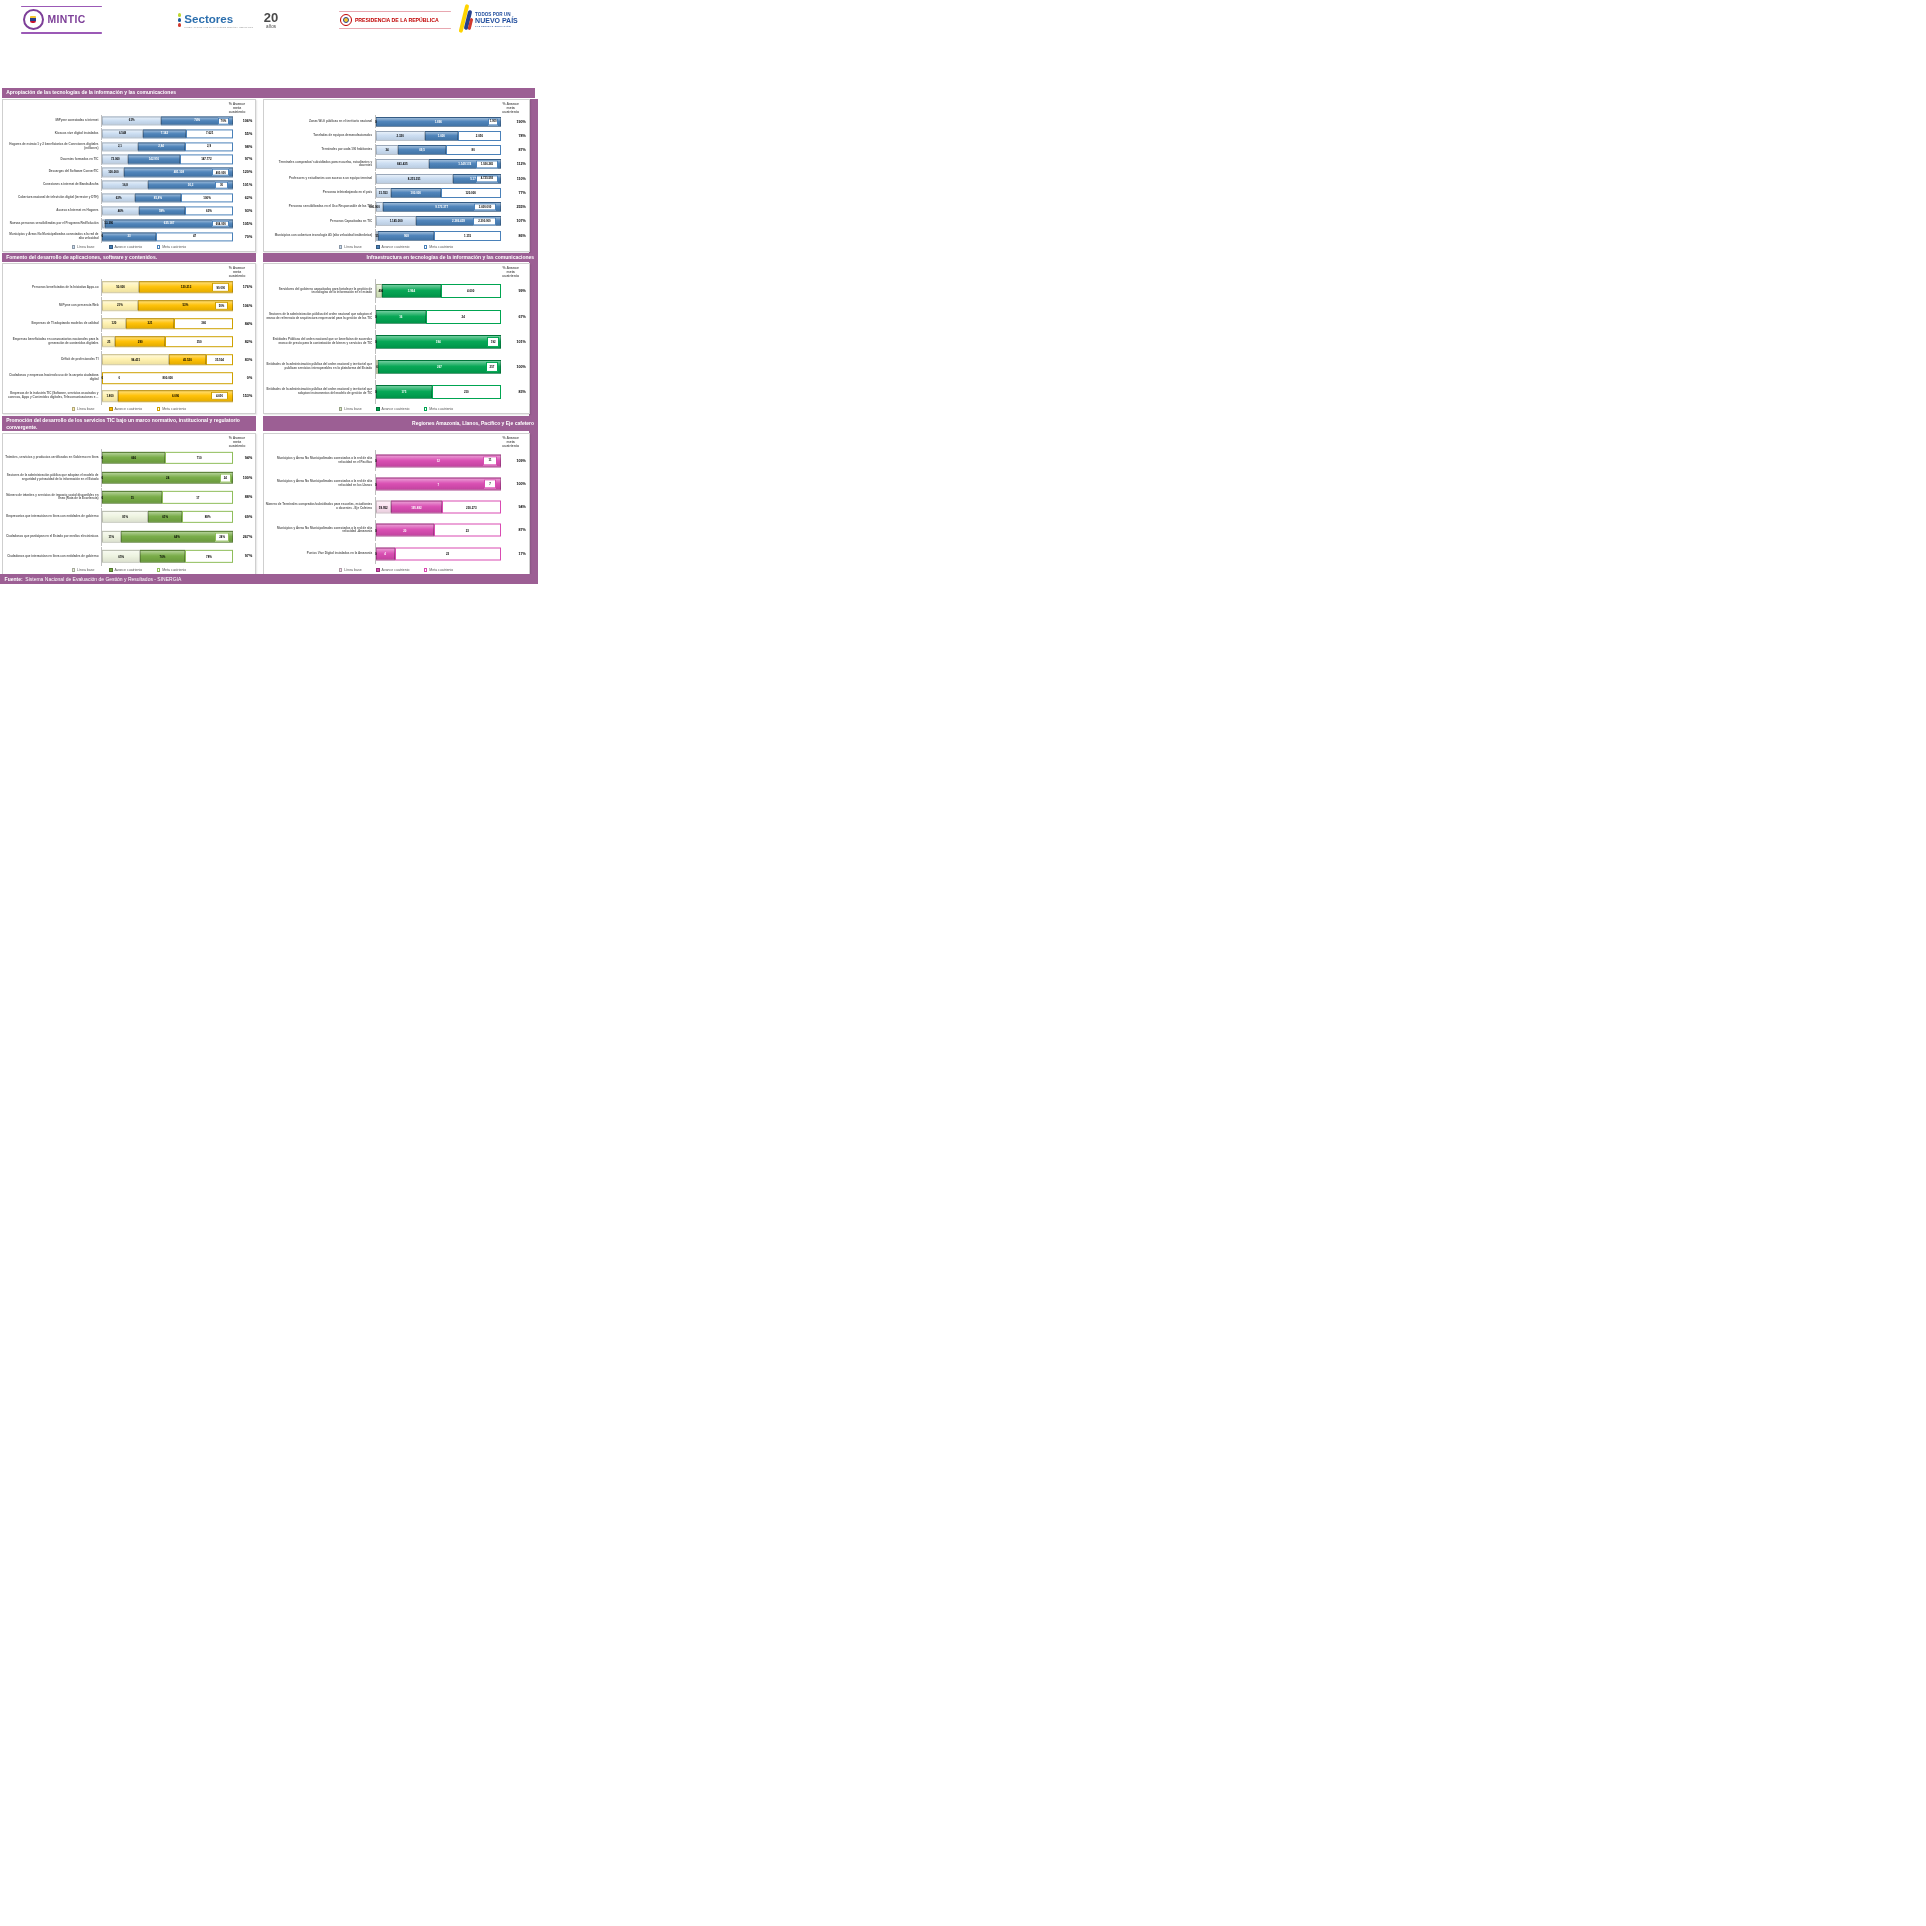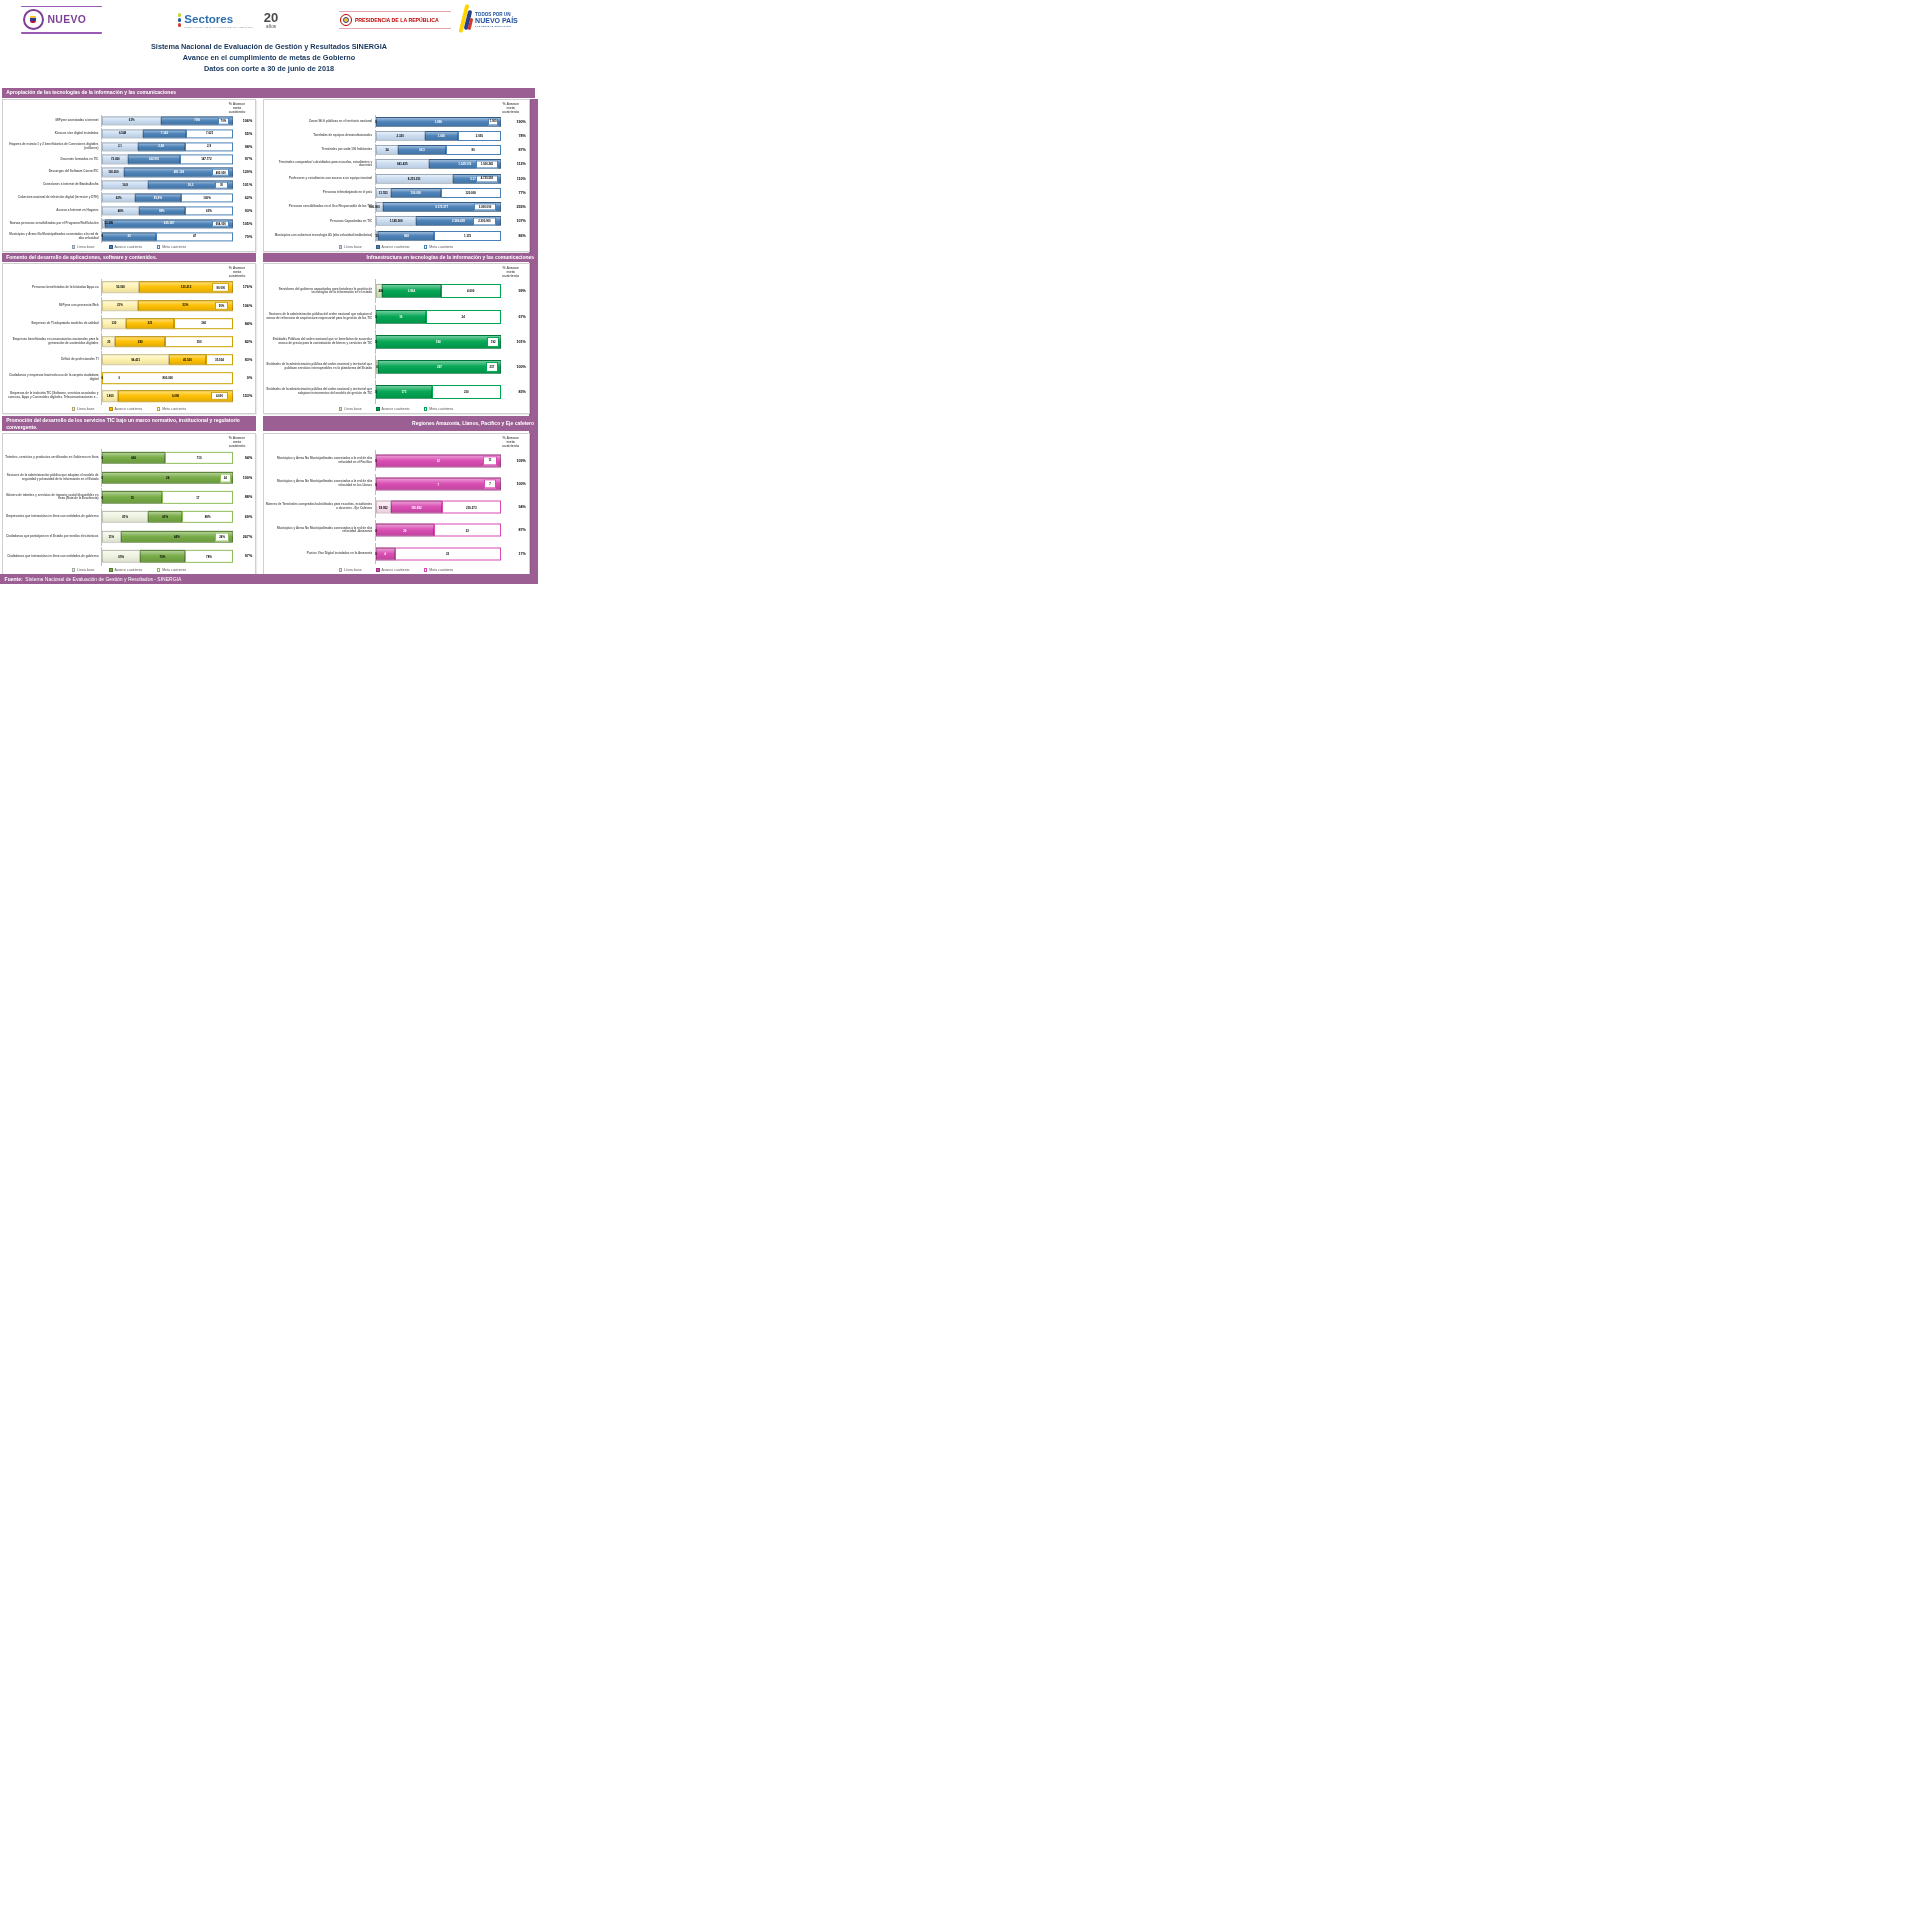--- a/index.html
+++ b/index.html
@@ -105,21 +105,21 @@
   <div class="logo logo-mintic">
     <div class="m-line"></div>
     <div class="m-row">
       <div class="m-seal">
           <span class="m-crest">
             <i></i>
             <i></i>
             <i></i>
           </span>
         </div>
-      <span class="m-word">NUEVO</span>
+      <span class="m-word">MINTIC</span>
     </div>
     <div class="m-line"></div>
   </div>
 
   <div class="logo logo-sinergia">
     <div class="s-dots">
         <i></i>
         <i></i>
         <i></i>
       </div>
@@ -151,25 +151,20 @@
         <i></i>
         <i></i>
       </div>
     <div class="np-text">
       <span class="np-l1">TODOS POR UN</span>
       <span class="np-l2">NUEVO PAÍS</span>
       <span class="np-l3">PAZ  EQUIDAD  EDUCACIÓN</span>
     </div>
   </div>
 
-  <div class="title">
-    <div>Sistema Nacional de Evaluación de Gestión y Resultados SINERGIA</div>
-    <div>Avance en el cumplimiento de metas de Gobierno</div>
-    <div>Datos con corte a 30 de junio de 2018</div>
-  </div>
 
   <div class="right-strip"></div>
 
   <div class="sec-head" style="left:2.3px;top:88px;width:533px;height:9.6px;">Apropiación de las tecnologías de la información y las comunicaciones</div>
   <div class="chart side-L pal-blue" style="left:2.3px;top:99px;width:254px;height:153px;">
       <div class="pct-head">% Avance<br>meta<br>cuatrienio</div>
       <div class="rows">
         <div class="row" style="height: 12px; --bh: 9.2px;">
           <div class="lbl">MiPyme conectadas a internet</div>
           <div class="bars">

